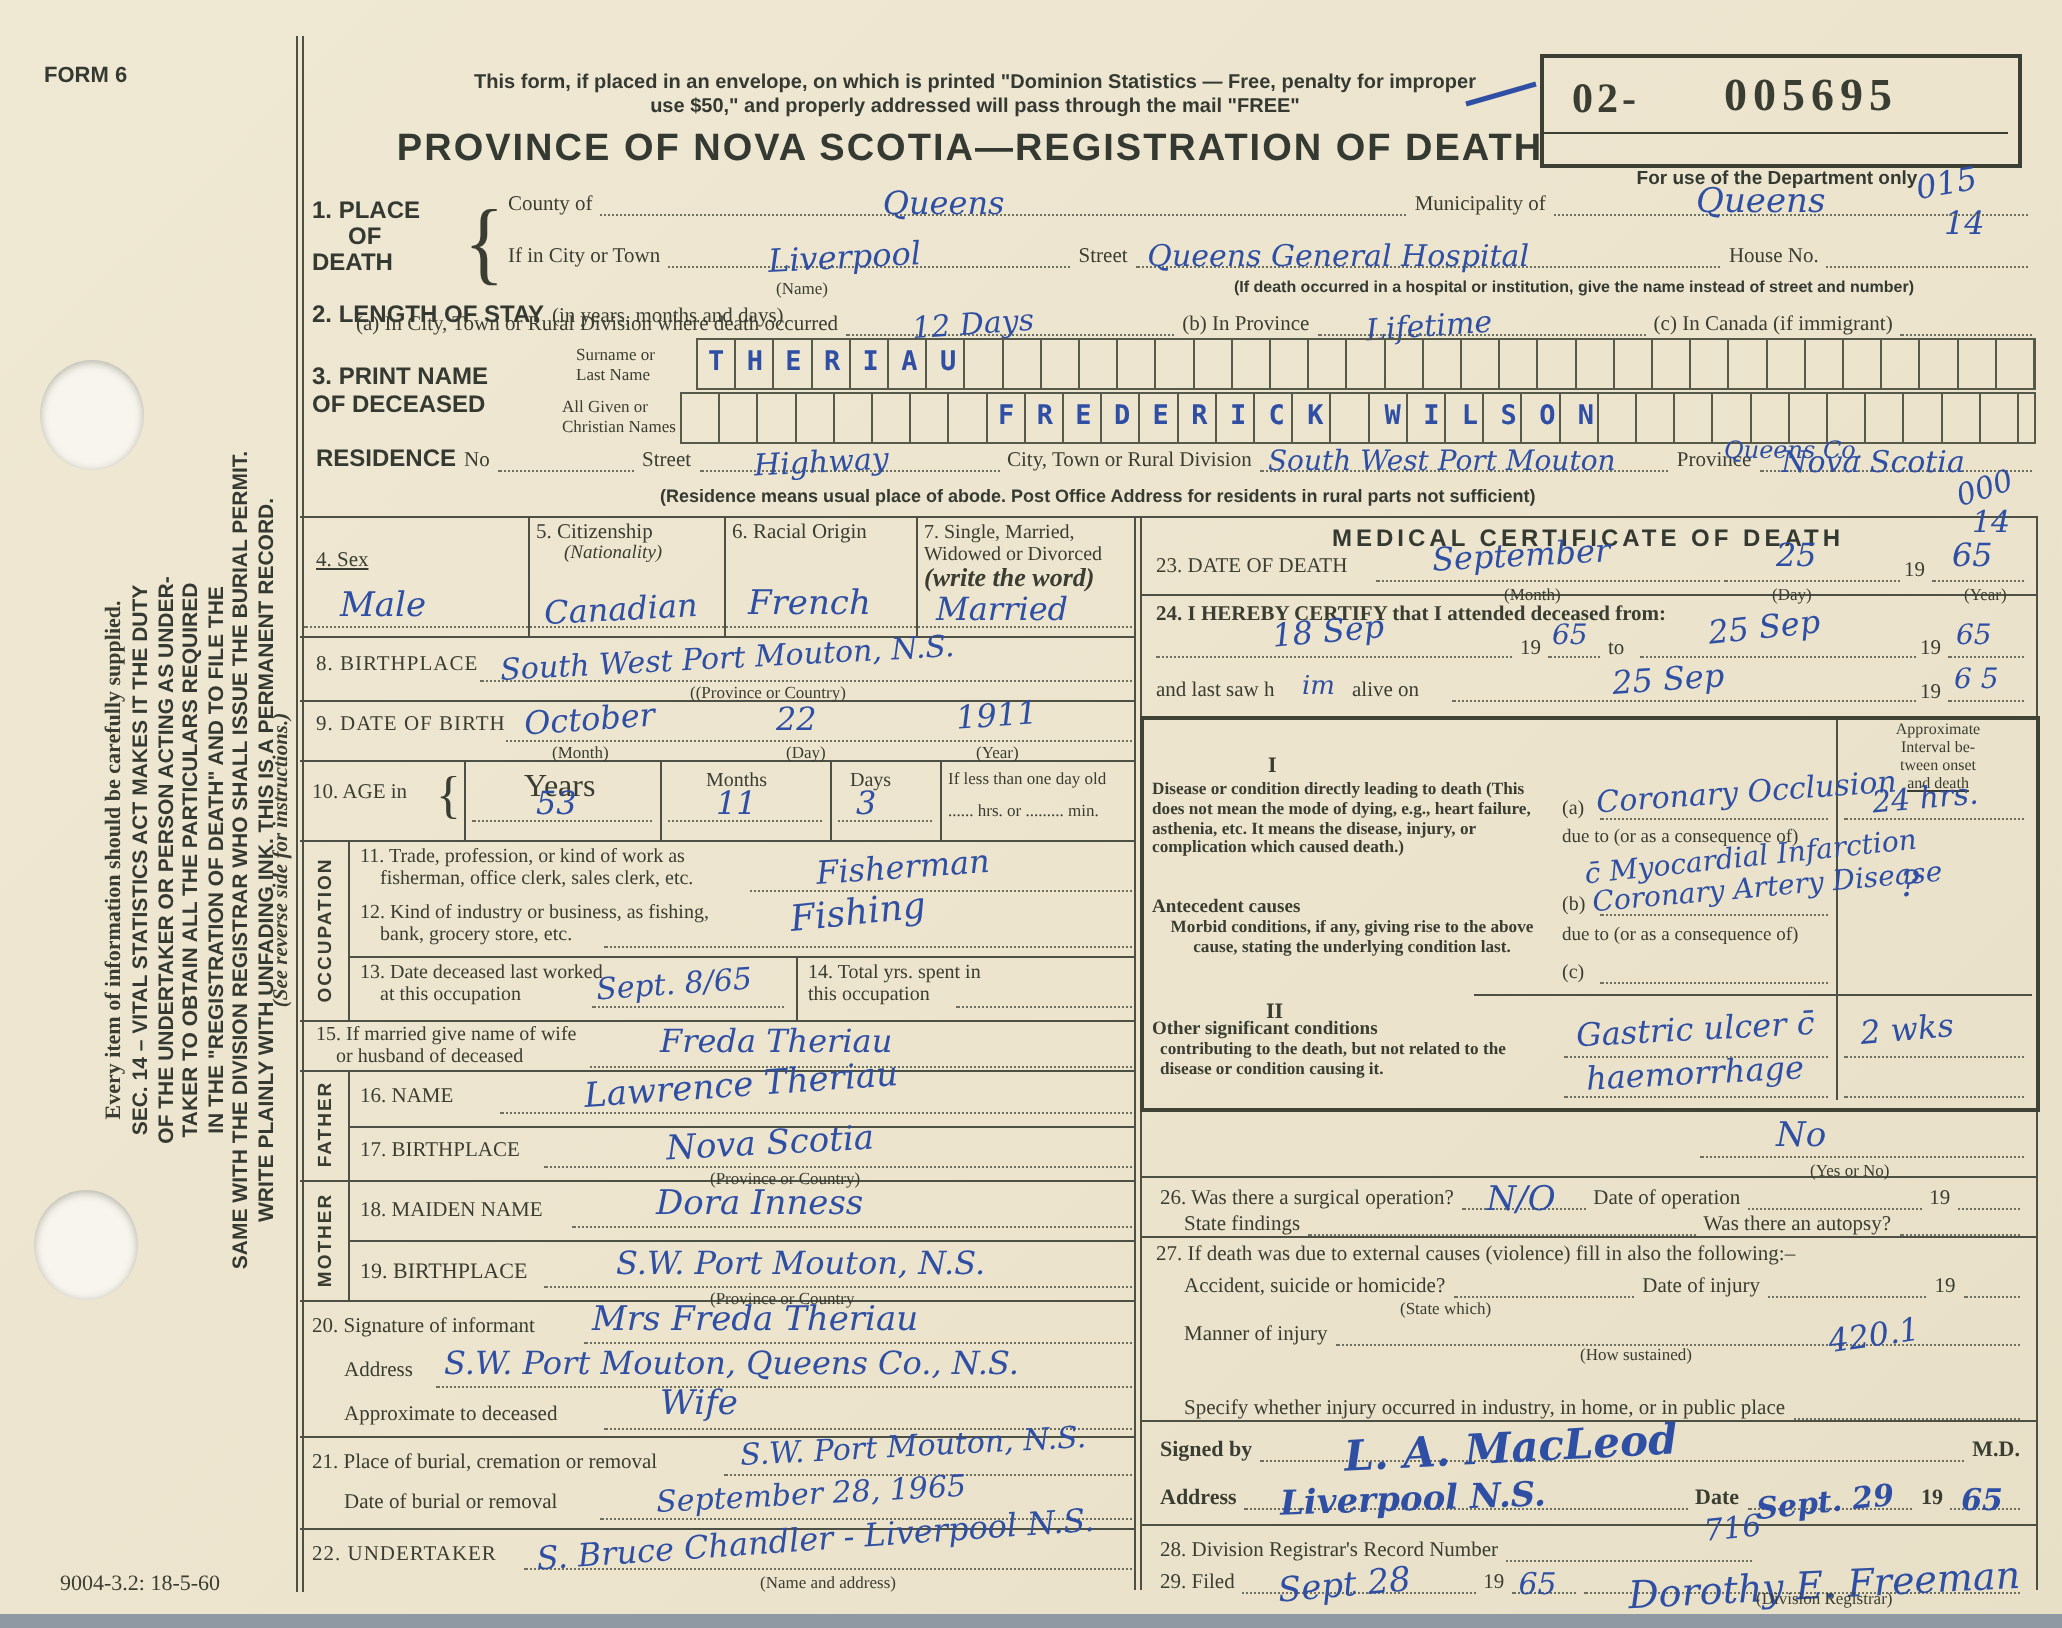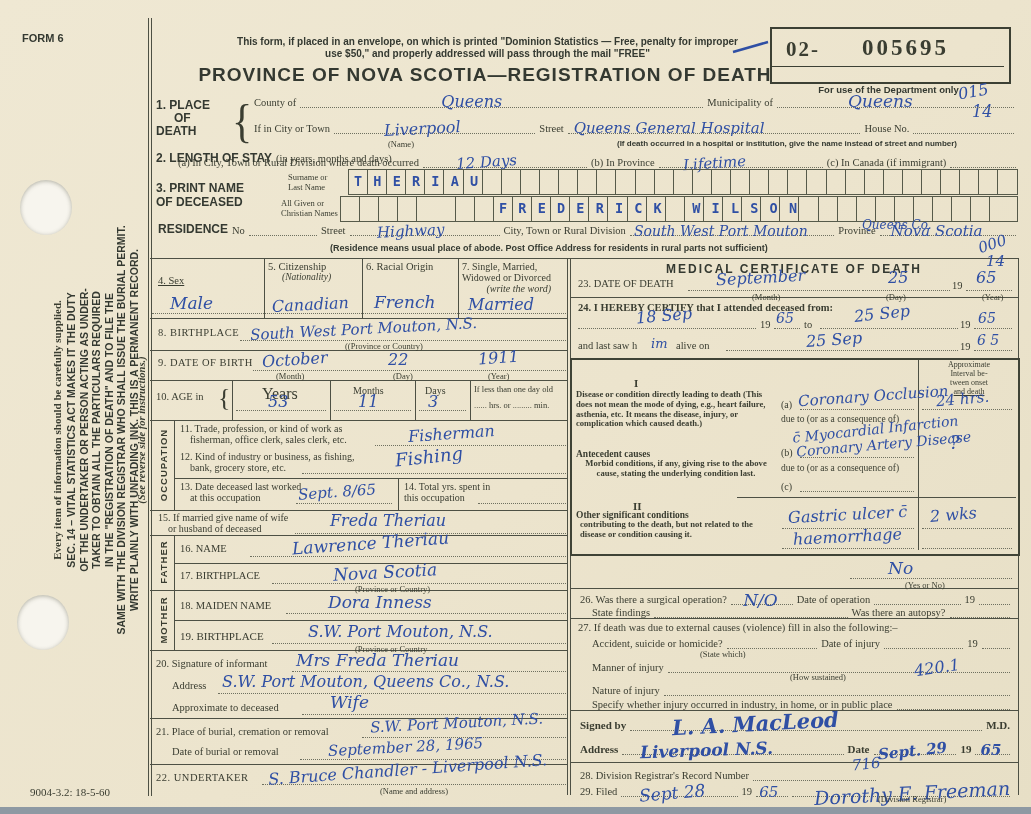--- a/index.html
+++ b/index.html
@@ -192,21 +192,21 @@
   <div class="a ser" style="left:158px;top:275px;font-size:10.5px;text-decoration:underline;">4. Sex</div>
   <div class="hwa" style="left:170px;top:293px;font-size:17px;">Male</div>
   <div class="a ser" style="left:268px;top:261px;font-size:10.5px;">5. Citizenship</div>
   <div class="a ser" style="left:282px;top:272px;font-size:9.5px;font-style:italic;">(Nationality)</div>
   <div class="hwa" style="left:272px;top:295px;font-size:16px;transform:rotate(-3deg);">Canadian</div>
   <div class="a ser" style="left:366px;top:261px;font-size:10.5px;">6. Racial Origin</div>
   <div class="hwa" style="left:374px;top:292px;font-size:17px;">French</div>
   <div class="a ser" style="left:462px;top:261px;font-size:10px;line-height:11px;">
     <div>7. Single, Married,</div>
         <div>Widowed or Divorced</div>
-    <div style="font-style:italic;font-size:10px;text-align:right;">(write the word)</div>
+    <div style="font-style:italic;font-size:13px;text-align:left;font-weight:bold;">(write the word)</div>
   </div>
   <div class="hwa" style="left:468px;top:295px;font-size:16px;">Married</div>
   <div class="dot" style="left:152px;top:313px;width:414px;"></div>
 
   <div class="a ser" style="left:158px;top:327px;font-size:10.5px;letter-spacing:.5px;">8. BIRTHPLACE</div>
   <div class="dot" style="left:240px;top:340px;width:326px;"></div>
   <div class="hwa" style="left:250px;top:320px;font-size:15px;transform:rotate(-3deg);">South West Port Mouton, N.S.</div>
   <div class="cap" style="left:345px;top:341px;">((Province or Country)</div>
 
   <div class="a ser" style="left:158px;top:357px;font-size:10.5px;letter-spacing:.5px;">9. DATE OF BIRTH</div>
@@ -415,24 +415,20 @@
     <span class="fill" style="flex:.25;"></span>
   </div>
   <div class="cap" style="left:700px;top:649px;">(State which)</div>
   <div class="fr" style="left:590px;top:660px;width:422px;font-size:10.5px;">
     <span class="lb">Manner of injury</span>
     <span class="fill">
           <span class="hwa" style="left:72%;bottom:-5px;font-size:16px;transform:rotate(-8deg);">420.1</span>
         </span>
   </div>
   <div class="cap" style="left:790px;top:672px;">(How sustained)</div>
-  <div class="fr" style="left:590px;top:683px;width:422px;font-size:10.5px;">
-    <span class="lb">Nature of injury</span>
-    <span class="fill"></span>
-  </div>
   <div class="fr" style="left:590px;top:697px;width:422px;font-size:10.5px;">
     <span class="lb">Specify whether injury occurred in industry, in home, or in public place</span>
     <span class="fill"></span>
   </div>
 
   <div class="fr" style="left:578px;top:718px;width:434px;font-size:11px;font-weight:bold;">
     <span class="lb">Signed by</span>
     <span class="fill">
           <span class="hwa" style="left:12%;bottom:-6px;font-size:21px;transform:rotate(-3deg);">L. A. MacLeod</span>
         </span>

